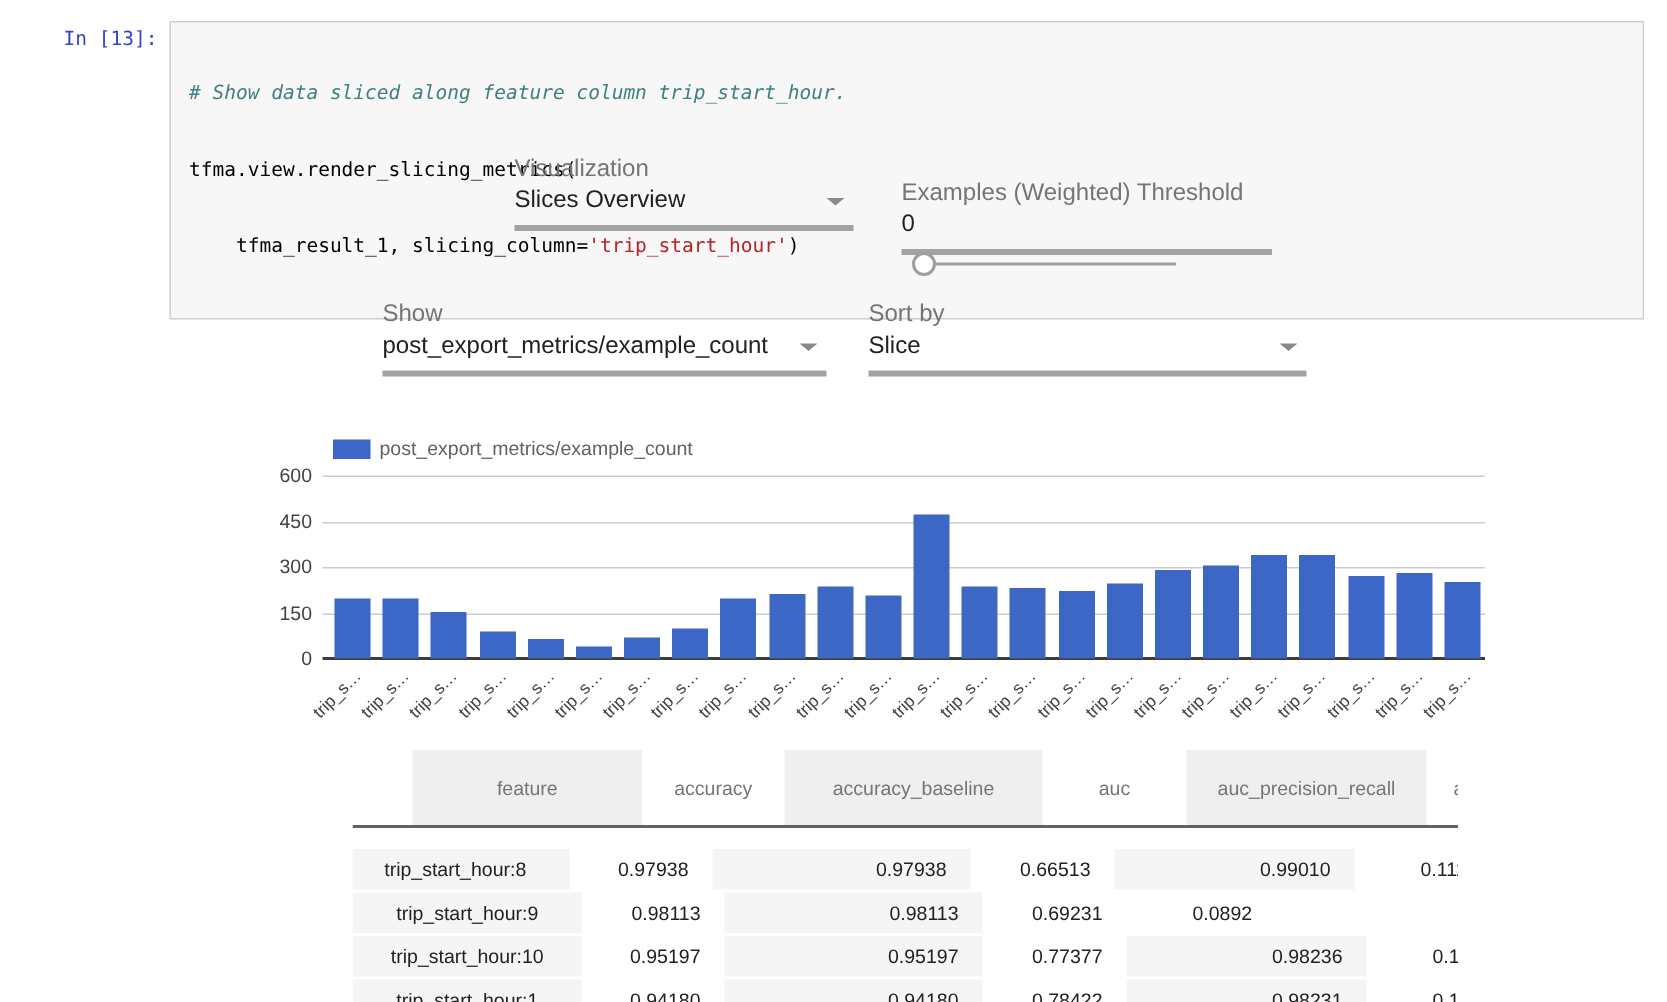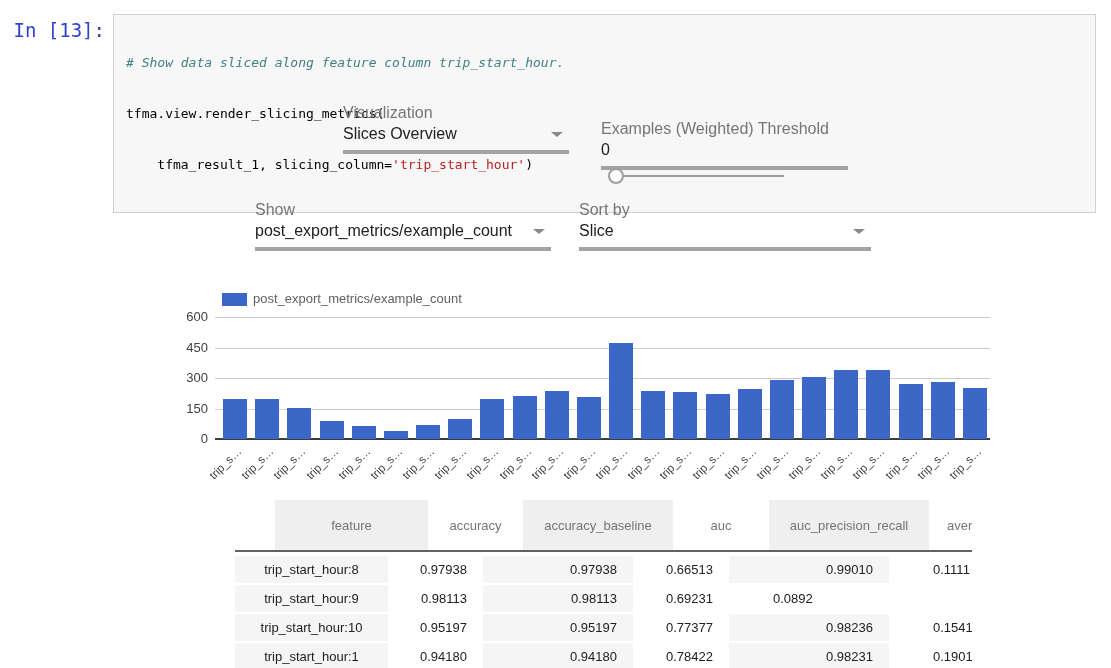--- a/index.html
+++ b/index.html
@@ -1,21 +1,21 @@
 <!DOCTYPE html>
 <html><head>
 <meta charset="utf-8">
 <style>
   html,body{margin:0;padding:0;background:#fff;}
   .page{position:relative;width:1111px;height:668px;background:#fff;overflow:hidden;
         font-family:"Liberation Sans",sans-serif;}
 
   
   .cell-prompt{position:absolute;left:0;top:19px;width:105px;text-align:right;
-        font-family:"DejaVu Sans Mono",monospace;font-size:19px;color:#3342cc;}
+        font-family:"DejaVu Sans Mono",monospace;font-size:13px;color:#3342cc;}
   .code-box{position:absolute;left:113px;top:14px;width:983px;box-sizing:border-box;
         background:#f7f7f7;border:1px solid #d0d0d0;padding:5px 12px;
         font-family:"DejaVu Sans Mono",monospace;font-size:13px;line-height:17px;
         color:#000;white-space:pre;}
   .code-comment{color:#408080;font-style:italic;}
   .code-str{color:#ba2121;}
 
   
   .control{position:absolute;}
   .ctl-label{font-size:16px;color:#757575;line-height:14px;}
@@ -43,25 +43,25 @@
   .bar{position:absolute;width:24px;}
   .xlabel{position:absolute;width:150px;text-align:right;font-size:11.5px;color:#424242;
         transform:rotate(-45deg);transform-origin:100% 0;}
 
   
   #table-clip{position:absolute;left:235px;top:500px;width:737px;height:168px;overflow:hidden;}
   #metrics-table{width:800px;}
   .trow{display:flex;}
   .trow.thead{height:50px;border-bottom:2px solid #5f6368;padding-left:40px;}
   .trow.data{height:27px;margin-bottom:2px;}
-  .trow.data.first{margin-top:4px;}
+  .trow.data.first{margin-top:14px;justify-content:flex-end;}
   .tcell{box-sizing:border-box;display:flex;align-items:center;justify-content:center;
         font-size:13px;color:#212121;flex:none;}
   .thead .tcell{color:#757575;}
-  .c0{width:153px;}.c1{width:95px;}.c2{width:150px;}.c3{width:96px;}.c4{width:160px;}.c5{width:132px;}
+  .c0{width:153px;}.c1{width:95px;}.c2{width:172px;}.c3{width:96px;}.c4{width:160px;}.c5{width:132px;}
   .thead .shade{background:#efefef;}
   .data .shade{background:#f5f5f5;}
   .num{justify-content:flex-end;padding-right:16px;}
   .thead .c5{justify-content:flex-start;padding-left:18px;}
   .data .c5{justify-content:flex-start;padding-left:44px;}
 </style>
 </head>
 <body>
 
 <div class="page">

